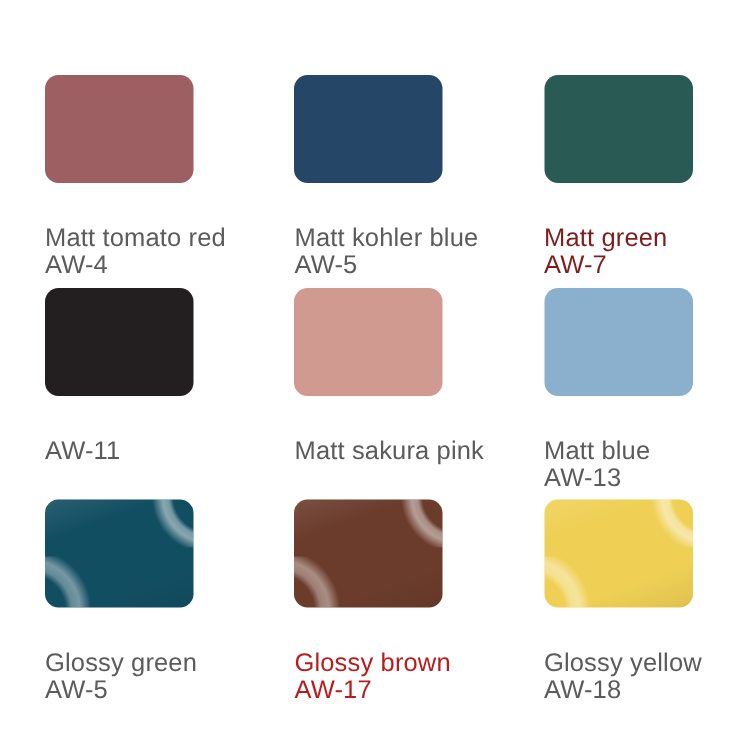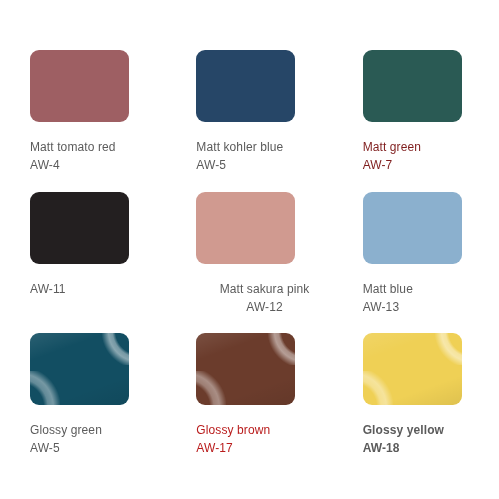--- a/index.html
+++ b/index.html
@@ -84,23 +84,23 @@
     border-radius: 9px;
     background: linear-gradient(160deg,
       rgba(255,255,255,0.10) 0%,
       rgba(255,255,255,0.00) 26%,
       rgba(0,0,0,0.00) 72%,
       rgba(0,0,0,0.07) 100%);
     pointer-events: none;
   }
 
   .swatch-caption {
-    margin-top: 16px;
+    margin-top: 28px;
     color: #5b5b5b;
-    font-size: 12px;
+    font-size: 17px;
     line-height: 18px;
     letter-spacing: 0.1px;
     white-space: nowrap;
   }
   .swatch-name,
   .swatch-code {
     display: block;
   }
 </style>
 </head>
@@ -144,23 +144,22 @@
       </div>
       <div class="swatch-caption" style="color: rgb(91, 91, 91);">
         <span class="swatch-code">AW-11</span>
       </div>
     </div>
     <div class="swatch-cell">
       <div class="swatch-chip" style="background: rgb(208, 154, 144);">
         <span class="gloss-tr"></span>
         <span class="gloss-bl"></span>
       </div>
-      <div class="swatch-caption" style="color: rgb(91, 91, 91); text-align: center;">
+      <div class="swatch-caption" style="color: rgb(91, 91, 91);">
         <span class="swatch-name">Matt sakura pink</span>
-        <span class="swatch-code">AW-12</span>
       </div>
     </div>
     <div class="swatch-cell">
       <div class="swatch-chip" style="background: rgb(139, 176, 206);">
         <span class="gloss-tr"></span>
         <span class="gloss-bl"></span>
       </div>
       <div class="swatch-caption" style="color: rgb(91, 91, 91);">
         <span class="swatch-name">Matt blue</span>
         <span class="swatch-code">AW-13</span>
@@ -184,18 +183,18 @@
       <div class="swatch-caption" style="color: #b91c1c;">
         <span class="swatch-name">Glossy brown</span>
         <span class="swatch-code">AW-17</span>
       </div>
     </div>
     <div class="swatch-cell">
       <div class="swatch-chip is-glossy" style="background: rgb(239, 208, 85);">
         <span class="gloss-tr"></span>
         <span class="gloss-bl"></span>
       </div>
-      <div class="swatch-caption" style="color: rgb(91, 91, 91); font-weight: bold;">
+      <div class="swatch-caption" style="color: rgb(91, 91, 91);">
         <span class="swatch-name">Glossy yellow</span>
         <span class="swatch-code">AW-18</span>
       </div>
     </div>
   </div>
 
 </body></html>

